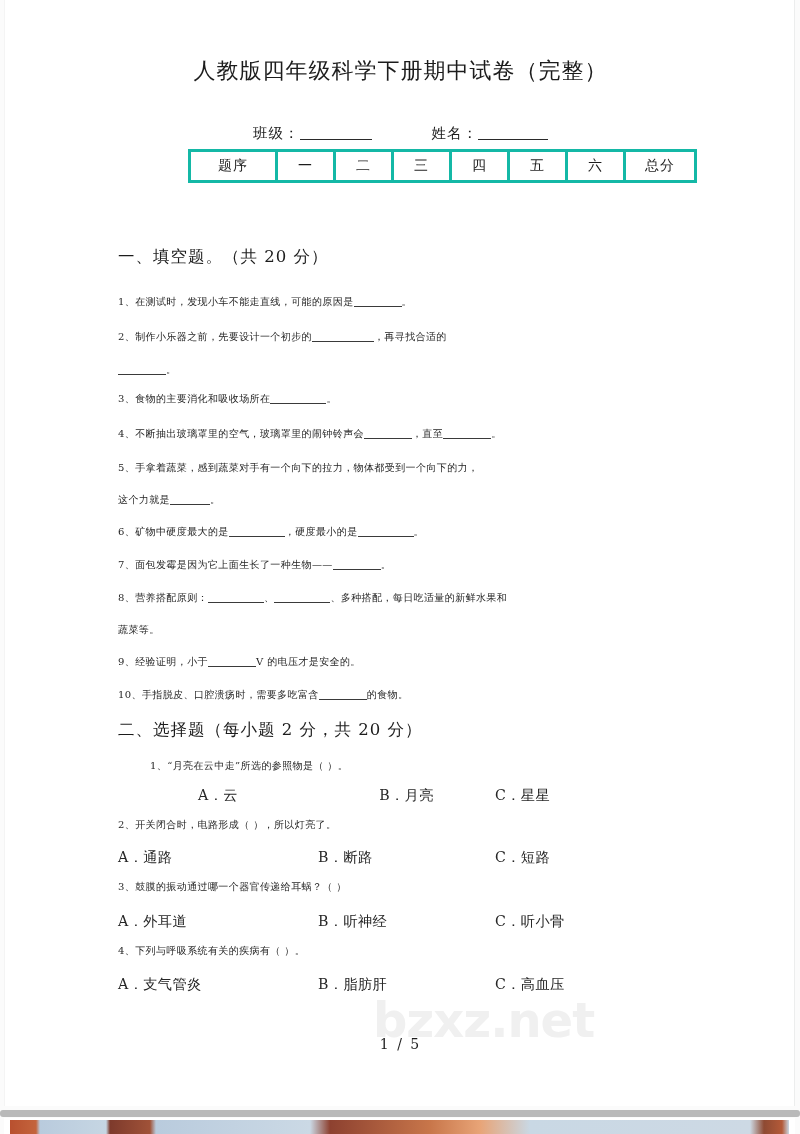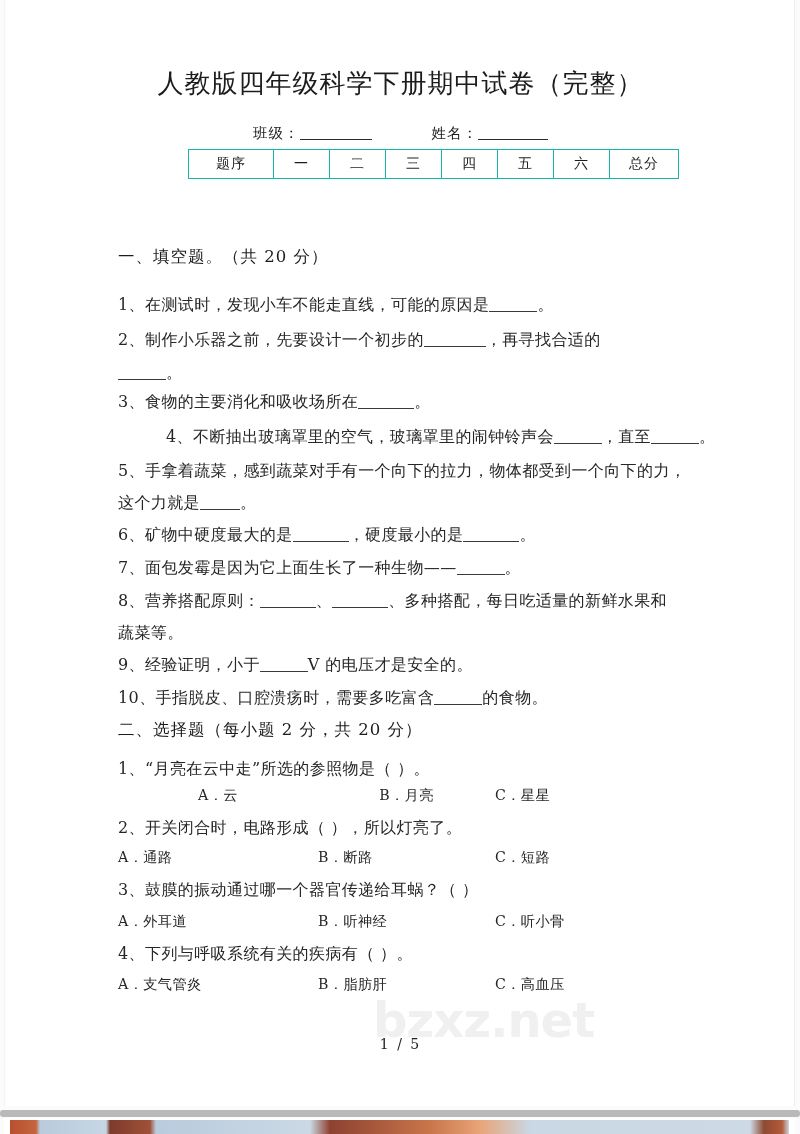--- a/index.html
+++ b/index.html
@@ -52,24 +52,24 @@
 
   .content {
     position: relative;
     z-index: 2;
   }
 
   
   .doc-title {
     position: absolute;
     left: 0;
-    top: 66px;
+    top: 56px;
     width: 791px;
     text-align: center;
-    font-size: 26px;
+    font-size: 22px;
     color: #1c1c1c;
     letter-spacing: 1px;
     white-space: nowrap;
   }
 
   
   .idline {
     position: absolute;
     left: 248px;
     top: 124px;
@@ -90,21 +90,21 @@
   
   .score-table {
     position: absolute;
     left: 183px;
     top: 149px;
     border-collapse: collapse;
     font-size: 14px;
     color: #1c1c1c;
   }
   .score-table td {
-    border: 1px solid #14b8a6;
+    border: 3px solid #14b8a6;
     height: 28px;
     text-align: center;
     vertical-align: middle;
     padding: 0;
     letter-spacing: 1px;
   }
   .score-table td.head-cell { width: 84px; }
   .score-table td.num-cell  { width: 55px; }
   .score-table td.tot-cell  { width: 68px; }
 
@@ -113,21 +113,21 @@
     position: absolute;
     left: 113px;
     font-size: 16.5px;
     color: #1c1c1c;
     letter-spacing: 1px;
     white-space: nowrap;
   }
   .q {
     position: absolute;
     left: 113px;
-    font-size: 16px;
+    font-size: 10px;
     color: #262626;
     letter-spacing: 0.4px;
     white-space: nowrap;
   }
   .q .bl {
     display: inline-block;
     border-bottom: 1px solid #3a3a3a;
     vertical-align: -2px;
   }
   .b40 { width: 40px; }
@@ -240,21 +240,21 @@
         <span>2、制作小乐器之前，先要设计一个初步的</span><span class="bl b62"></span><span>，再寻找合适的</span>
       </div>
       <div class="q" style="top:363px;">
         <span class="bl b48"></span><span>。</span>
       </div>
 
       <div class="q" style="top:392px;">
         <span>3、食物的主要消化和吸收场所在</span><span class="bl b56"></span><span>。</span>
       </div>
 
-      <div class="q" style="top:427px;margin-left:48px;">
+      <div class="q" style="top:427px;">
         <span>4、不断抽出玻璃罩里的空气，玻璃罩里的闹钟铃声会</span><span class="bl b48"></span><span>，直至</span><span class="bl b48"></span><span>。</span>
       </div>
 
       <div class="q" style="top:461px;">
         <span>5、手拿着蔬菜，感到蔬菜对手有一个向下的拉力，物体都受到一个向下的力，</span>
       </div>
       <div class="q" style="top:493px;">
         <span>这个力就是</span><span class="bl b40"></span><span>。</span>
       </div>
 
@@ -274,21 +274,21 @@
       <div class="q" style="top:655px;">
         <span>9、经验证明，小于</span><span class="bl b48"></span><span>V 的电压才是安全的。</span>
       </div>
 
       <div class="q" style="top:688px;">
         <span>10、手指脱皮、口腔溃疡时，需要多吃富含</span><span class="bl b48"></span><span>的食物。</span>
       </div>
 
       <div class="sec-head" style="top:719px;">二、选择题（每小题 2 分，共 20 分）</div>
 
-      <div class="q" style="top:759px;">1、“月亮在云中走”所选的参照物是（     ）。</div>
+      <div class="q" style="top:759px;margin-left:32px;">1、“月亮在云中走”所选的参照物是（     ）。</div>
       <div class="opts" style="top:786px;text-align:center;">
         <span class="op opA">A．云</span><span class="op opB">B．月亮</span><span class="op">C．星星</span>
       </div>
 
       <div class="q" style="top:818px;">2、开关闭合时，电路形成（     ），所以灯亮了。</div>
       <div class="opts" style="top:848px;">
         <span class="op opA">A．通路</span><span class="op opB">B．断路</span><span class="op">C．短路</span>
       </div>
 
       <div class="q" style="top:880px;">3、鼓膜的振动通过哪一个器官传递给耳蜗？（     ）</div>

